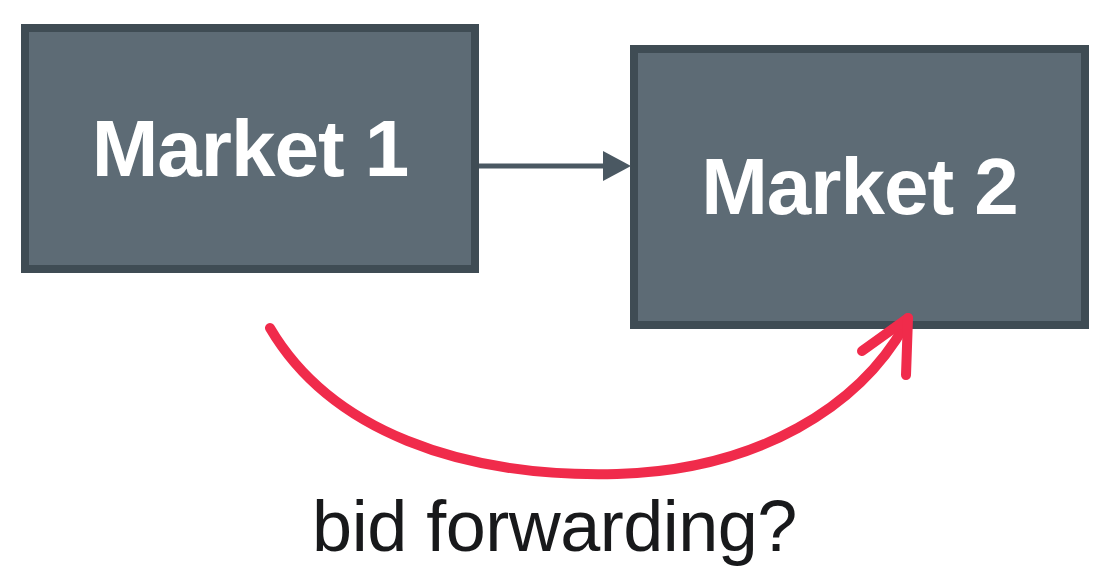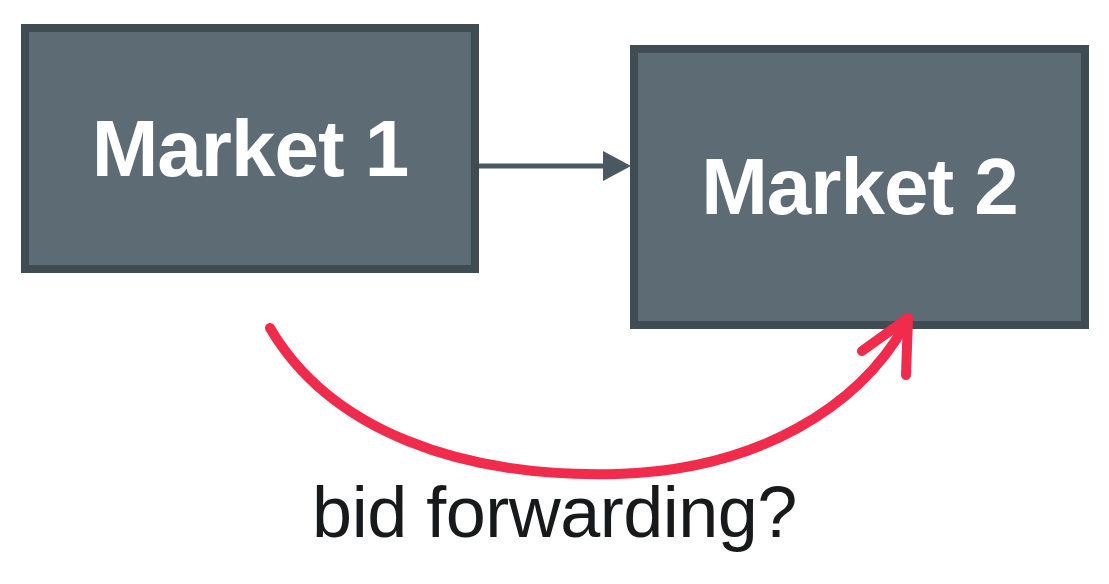--- a/index.html
+++ b/index.html
@@ -51,21 +51,21 @@
     position: absolute;
     left: 0;
     top: 0;
     width: 1109px;
     height: 584px;
     pointer-events: none;
   }
   #caption-text {
     position: absolute;
     left: 0;
-    top: 476px;
+    top: 490px;
     width: 1109px;
     text-align: center;
     font-family: "Liberation Sans", sans-serif;
     font-weight: normal;
     font-size: 72px;
     line-height: 1;
     color: #18191b;
     letter-spacing: -0.5px;
     white-space: nowrap;
     user-select: none;

